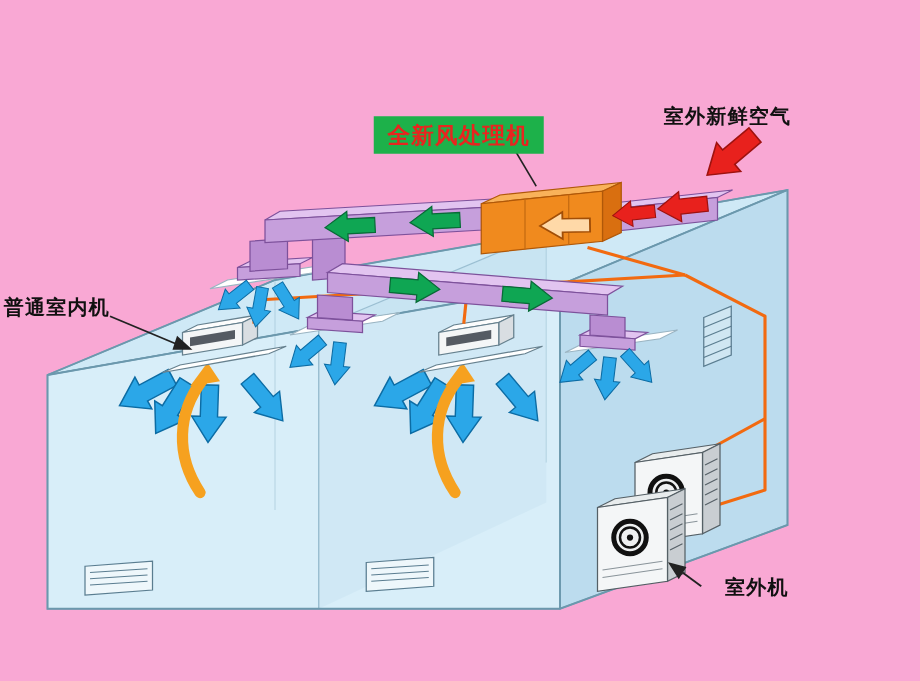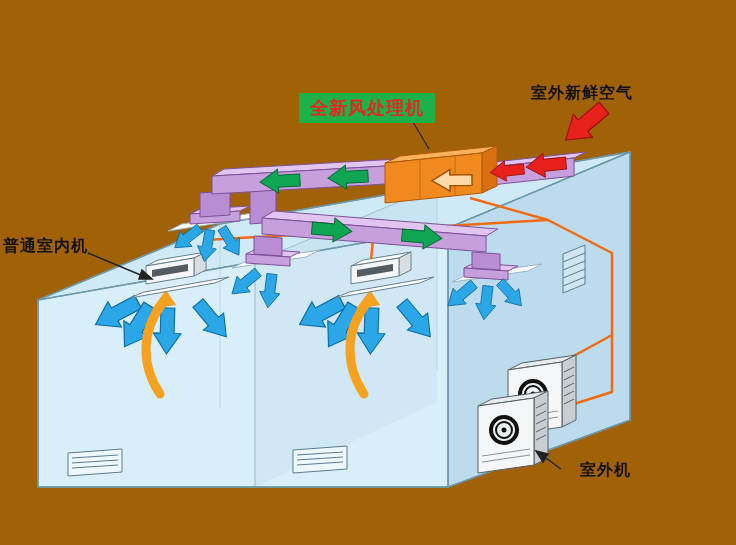--- a/index.html
+++ b/index.html
@@ -1,16 +1,16 @@
 <!DOCTYPE html>
 <html><head>
 <meta charset="utf-8">
 <style>
   html,body{margin:0;padding:0;background:#fff;}
-  .stage{position:relative;width:736px;height:545px;background:#a16207;overflow:hidden;
+  .stage{position:relative;width:736px;height:545px;background:#f9a8d4;overflow:hidden;
          font-family:"DejaVu Sans","Liberation Sans",sans-serif;}
   .stage svg{position:absolute;left:0;top:0;}
   .lbl{position:absolute;font-weight:bold;color:#111;white-space:nowrap;}
   .lbl-green{left:299px;top:93px;background:#1db14a;color:#e8251f;font-size:18px;
              padding:3px 11px;letter-spacing:1px;}
   .lbl-topright{left:531px;top:83px;font-size:16px;letter-spacing:1px;}
   .lbl-left{left:3px;top:236px;font-size:16px;letter-spacing:1px;}
   .lbl-bottomright{left:580px;top:460px;font-size:16px;letter-spacing:1px;}
 </style>
 </head>

